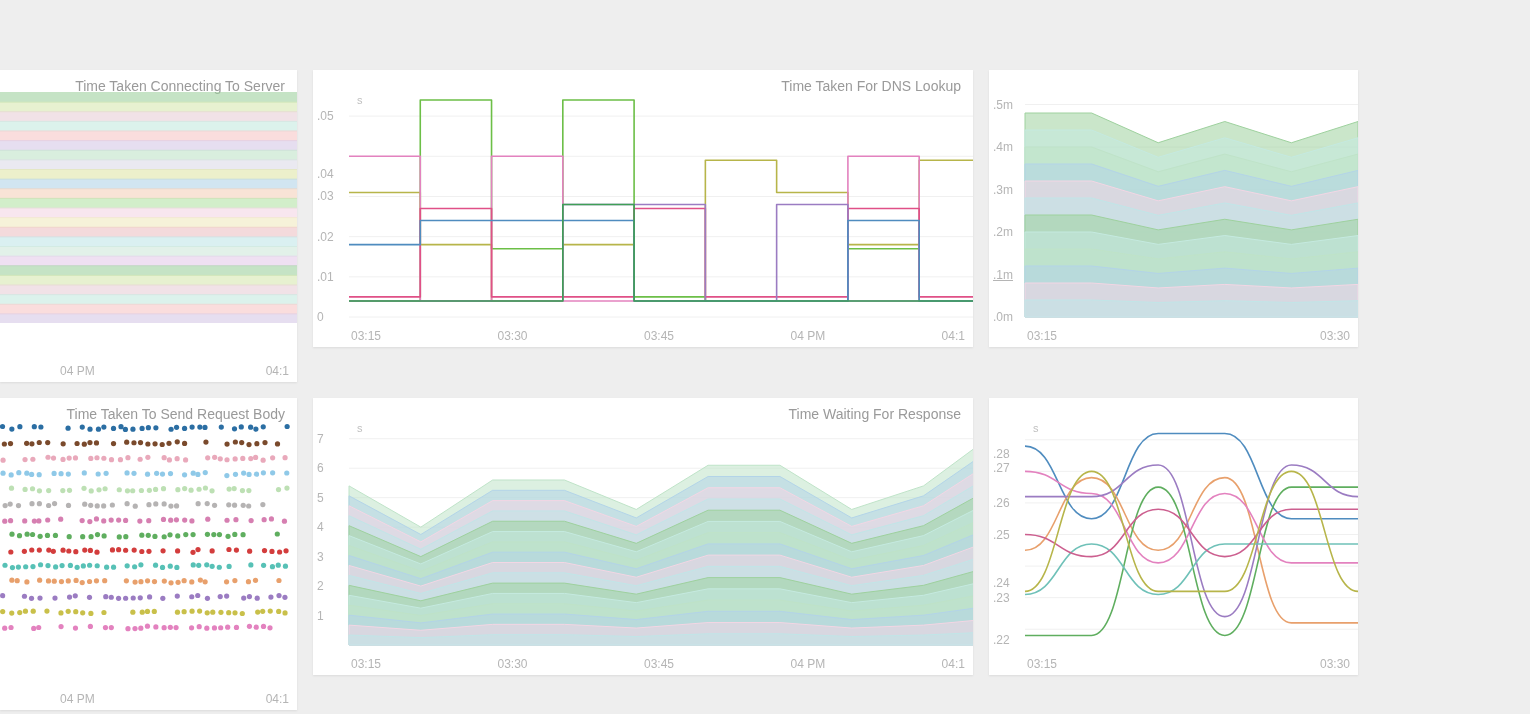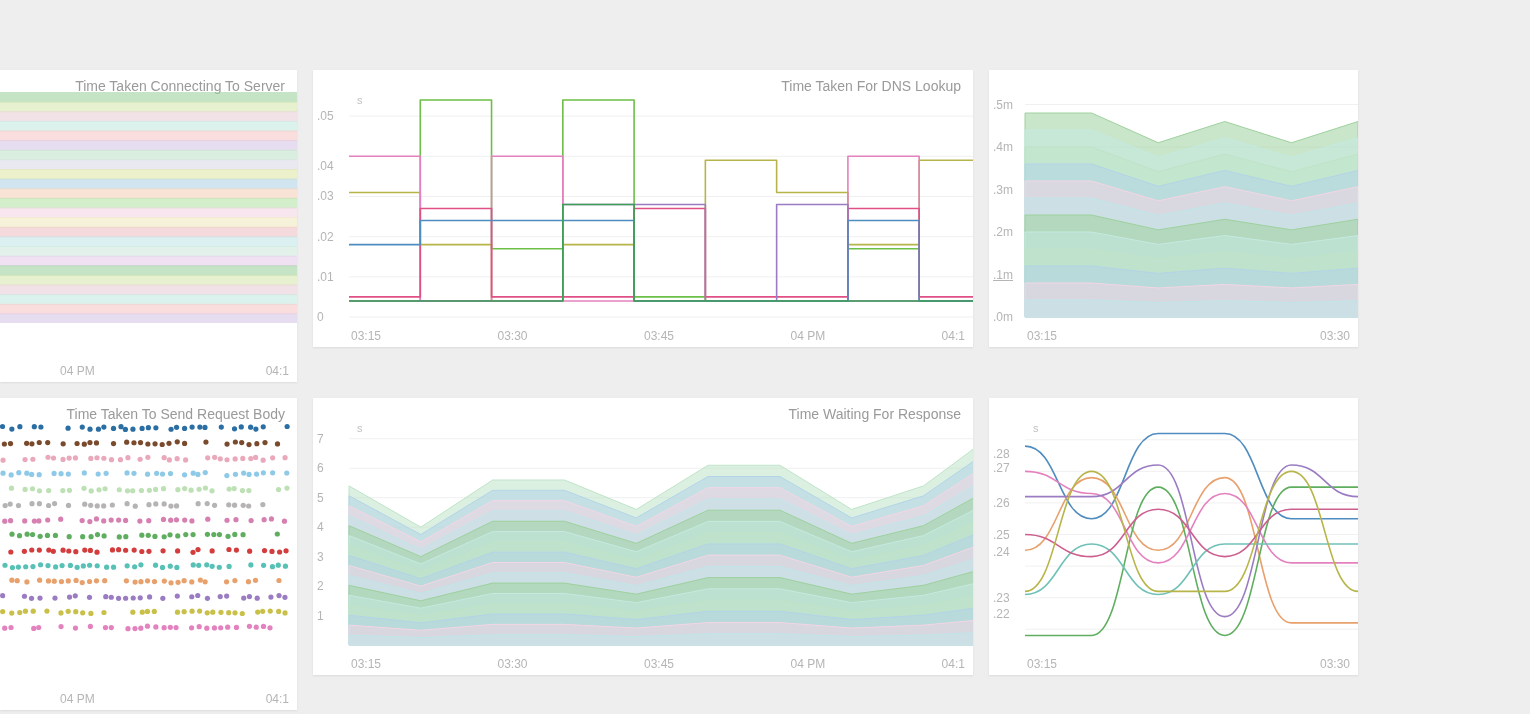--- a/index.html
+++ b/index.html
@@ -132,21 +132,21 @@
             <path d="M 36 64.27272727272728 H 107.27272727272728 V 208.92727272727274 H 178.54545454545456 V 64.27272727272728 H 249.8181818181818 V 208.92727272727274 H 321.0909090909091 V 208.92727272727274 H 392.3636363636364 V 208.92727272727274 H 463.6363636363636 V 208.92727272727274 H 534.9090909090909 V 64.27272727272728 H 606.1818181818182 V 208.92727272727274 H 677.4545454545455 V 208.92727272727274 H 748.7272727272727 V 64.27272727272728 H 820 V 208.92727272727274" stroke="#e382bf" fill="none" stroke-width="1.6" stroke-linejoin="round"></path>
             <path d="M 36 204.9090909090909 H 107.27272727272728 V 116.50909090909092 H 178.54545454545456 V 204.9090909090909 H 249.8181818181818 V 204.9090909090909 H 321.0909090909091 V 116.50909090909092 H 392.3636363636364 V 204.9090909090909 H 463.6363636363636 V 204.9090909090909 H 534.9090909090909 V 116.50909090909092 H 606.1818181818182 V 204.9090909090909 H 677.4545454545455 V 116.50909090909092 H 748.7272727272727 V 116.50909090909092 H 820 V 204.9090909090909" stroke="#e05087" fill="none" stroke-width="1.6" stroke-linejoin="round"></path>
             <path d="M 36 208.92727272727274 H 107.27272727272728 V 208.92727272727274 H 178.54545454545456 V 208.92727272727274 H 249.8181818181818 V 112.49090909090908 H 321.0909090909091 V 112.49090909090908 H 392.3636363636364 V 208.92727272727274 H 463.6363636363636 V 112.49090909090908 H 534.9090909090909 V 208.92727272727274 H 606.1818181818182 V 208.92727272727274 H 677.4545454545455 V 208.92727272727274 H 748.7272727272727 V 208.92727272727274 H 820 V 112.49090909090908" stroke="#9b7cc2" fill="none" stroke-width="1.6" stroke-linejoin="round"></path>
             <path d="M 36 152.6727272727273 H 107.27272727272728 V 128.56363636363636 H 178.54545454545456 V 128.56363636363636 H 249.8181818181818 V 128.56363636363636 H 321.0909090909091 V 208.92727272727274 H 392.3636363636364 V 208.92727272727274 H 463.6363636363636 V 208.92727272727274 H 534.9090909090909 V 128.56363636363636 H 606.1818181818182 V 208.92727272727274 H 677.4545454545455 V 128.56363636363636 H 748.7272727272727 V 128.56363636363636 H 820 V 208.92727272727274" stroke="#4f8cbf" fill="none" stroke-width="1.6" stroke-linejoin="round"></path>
             <path d="M 36 208.92727272727274 H 107.27272727272728 V 208.92727272727274 H 178.54545454545456 V 208.92727272727274 H 249.8181818181818 V 112.49090909090908 H 321.0909090909091 V 208.92727272727274 H 392.3636363636364 V 208.92727272727274 H 463.6363636363636 V 208.92727272727274 H 534.9090909090909 V 208.92727272727274 H 606.1818181818182 V 208.92727272727274 H 677.4545454545455 V 208.92727272727274 H 748.7272727272727 V 208.92727272727274 H 820 V 208.92727272727274" stroke="#3f9f56" fill="none" stroke-width="1.6" stroke-linejoin="round"></path>
           </svg>
           <div class="ytick" style="top: 225px;">0</div>
           <div class="ytick" style="top: 184.818px;">.01</div>
           <div class="ytick" style="top: 144.636px;">.02</div>
           <div class="ytick" style="top: 104.455px;">.03</div>
-          <div class="ytick" style="top: 74px;">.04</div>
+          <div class="ytick" style="top: 82px;">.04</div>
           <div class="ytick" style="top: 24.0909px;">.05</div>
           <div class="yunit">s</div>
         </div>
       <div class="xaxis" id="x-tm">
           <span>03:15</span>
           <span>03:30</span>
           <span>03:45</span>
           <span>04 PM</span>
           <span>04:1</span>
         </div>
@@ -671,23 +671,23 @@
             <line x1="36" y1="19.785714285714135" x2="369" y2="19.785714285714135" stroke="#f0f0f0" stroke-width="1"></line>
             <path d="M 36 26.099999999999852 C 69.30000000000001 26.099999999999852 69.30000000000001 98.71428571428565 102.60000000000001 98.71428571428565 C 135.9 98.71428571428565 135.9 13.47142857142859 169.20000000000002 13.47142857142859 C 202.5 13.47142857142859 202.5 13.47142857142859 235.79999999999998 13.47142857142859 C 269.1 13.47142857142859 269.1 98.71428571428565 302.40000000000003 98.71428571428565 C 335.70000000000005 98.71428571428565 335.70000000000005 98.71428571428565 369 98.71428571428565" stroke="#4f8cbf" fill="none" stroke-width="1.6" stroke-linejoin="round"></path>
             <path d="M 36 130.28571428571428 C 69.30000000000001 130.28571428571428 69.30000000000001 57.671428571428464 102.60000000000001 57.671428571428464 C 135.9 57.671428571428464 135.9 130.28571428571428 169.20000000000002 130.28571428571428 C 202.5 130.28571428571428 202.5 57.671428571428464 235.79999999999998 57.671428571428464 C 269.1 57.671428571428464 269.1 202.89999999999998 302.40000000000003 202.89999999999998 C 335.70000000000005 202.89999999999998 335.70000000000005 202.89999999999998 369 202.89999999999998" stroke="#e8a06c" fill="none" stroke-width="1.6" stroke-linejoin="round"></path>
             <path d="M 36 215.5285714285714 C 69.30000000000001 215.5285714285714 69.30000000000001 215.5285714285714 102.60000000000001 215.5285714285714 C 135.9 215.5285714285714 135.9 67.14285714285705 169.20000000000002 67.14285714285705 C 202.5 67.14285714285705 202.5 215.5285714285714 235.79999999999998 215.5285714285714 C 269.1 215.5285714285714 269.1 67.14285714285705 302.40000000000003 67.14285714285705 C 335.70000000000005 67.14285714285705 335.70000000000005 67.14285714285705 369 67.14285714285705" stroke="#5fae5f" fill="none" stroke-width="1.6" stroke-linejoin="round"></path>
             <path d="M 36 51.35714285714275 C 69.30000000000001 51.35714285714275 69.30000000000001 73.45714285714277 102.60000000000001 73.45714285714277 C 135.9 73.45714285714277 135.9 142.9142857142857 169.20000000000002 142.9142857142857 C 202.5 142.9142857142857 202.5 73.45714285714277 235.79999999999998 73.45714285714277 C 269.1 73.45714285714277 269.1 142.9142857142857 302.40000000000003 142.9142857142857 C 335.70000000000005 142.9142857142857 335.70000000000005 142.9142857142857 369 142.9142857142857" stroke="#e382bf" fill="none" stroke-width="1.6" stroke-linejoin="round"></path>
             <path d="M 36 76.61428571428561 C 69.30000000000001 76.61428571428561 69.30000000000001 76.61428571428561 102.60000000000001 76.61428571428561 C 135.9 76.61428571428561 135.9 45.04285714285703 169.20000000000002 45.04285714285703 C 202.5 45.04285714285703 202.5 196.58571428571426 235.79999999999998 196.58571428571426 C 269.1 196.58571428571426 269.1 45.04285714285703 302.40000000000003 45.04285714285703 C 335.70000000000005 45.04285714285703 335.70000000000005 76.61428571428561 369 76.61428571428561" stroke="#9b7cc2" fill="none" stroke-width="1.6" stroke-linejoin="round"></path>
             <path d="M 36 174.4857142857142 C 69.30000000000001 174.4857142857142 69.30000000000001 123.97142857142853 102.60000000000001 123.97142857142853 C 135.9 123.97142857142853 135.9 174.4857142857142 169.20000000000002 174.4857142857142 C 202.5 174.4857142857142 202.5 123.97142857142853 235.79999999999998 123.97142857142853 C 269.1 123.97142857142853 269.1 123.97142857142853 302.40000000000003 123.97142857142853 C 335.70000000000005 123.97142857142853 335.70000000000005 123.97142857142853 369 123.97142857142853" stroke="#6fc1b8" fill="none" stroke-width="1.6" stroke-linejoin="round"></path>
             <path d="M 36 114.49999999999996 C 69.30000000000001 114.49999999999996 69.30000000000001 136.59999999999997 102.60000000000001 136.59999999999997 C 135.9 136.59999999999997 135.9 89.24285714285705 169.20000000000002 89.24285714285705 C 202.5 89.24285714285705 202.5 136.59999999999997 235.79999999999998 136.59999999999997 C 269.1 136.59999999999997 269.1 89.24285714285705 302.40000000000003 89.24285714285705 C 335.70000000000005 89.24285714285705 335.70000000000005 89.24285714285705 369 89.24285714285705" stroke="#cc5f8f" fill="none" stroke-width="1.6" stroke-linejoin="round"></path>
             <path d="M 36 171.32857142857137 C 69.30000000000001 171.32857142857137 69.30000000000001 51.35714285714275 102.60000000000001 51.35714285714275 C 135.9 51.35714285714275 135.9 171.32857142857137 169.20000000000002 171.32857142857137 C 202.5 171.32857142857137 202.5 171.32857142857137 235.79999999999998 171.32857142857137 C 269.1 171.32857142857137 269.1 51.35714285714275 302.40000000000003 51.35714285714275 C 335.70000000000005 51.35714285714275 335.70000000000005 171.32857142857137 369 171.32857142857137" stroke="#b7b54a" fill="none" stroke-width="1.6" stroke-linejoin="round"></path>
           </svg>
-          <div class="ytick" style="top: 194px; text-align: right;">.22</div>
+          <div class="ytick" style="top: 220px; text-align: right;">.22</div>
           <div class="ytick" style="top: 177.643px;">.23</div>
-          <div class="ytick" style="top: 132px; text-align: right;">.24</div>
+          <div class="ytick" style="top: 163px; text-align: right;">.24</div>
           <div class="ytick" style="top: 114.5px;">.25</div>
           <div class="ytick" style="top: 82.9286px;">.26</div>
           <div class="ytick" style="top: 48px;">.27</div>
           <div class="ytick" style="top: 34px;">.28</div>
           <div class="yunit">s</div>
         </div>
       <div class="xaxis" id="x-br">
           <span>03:15</span>
           <span>03:30</span>
         </div>

